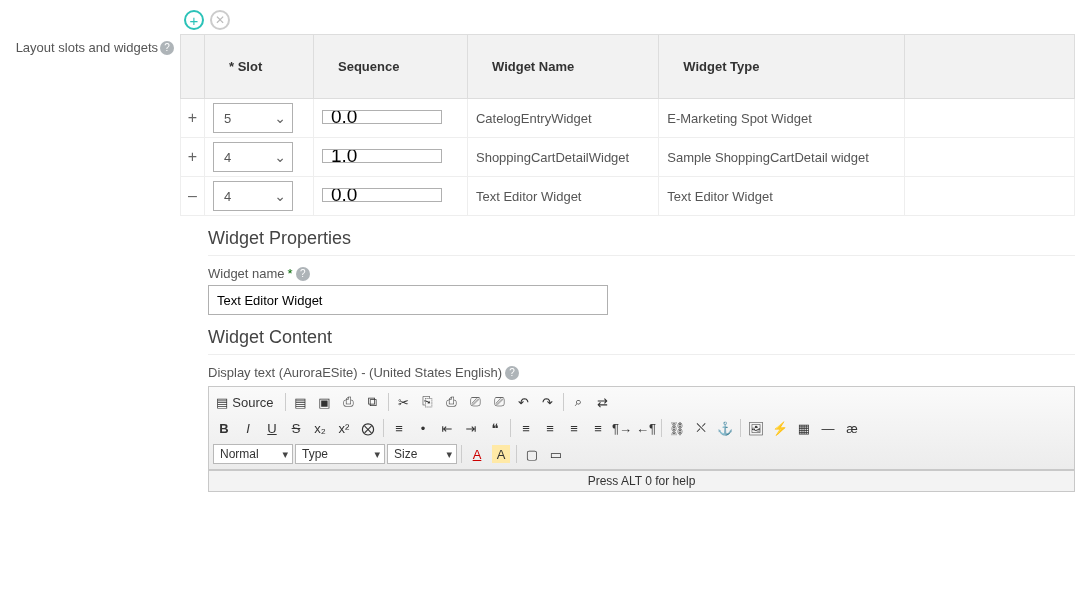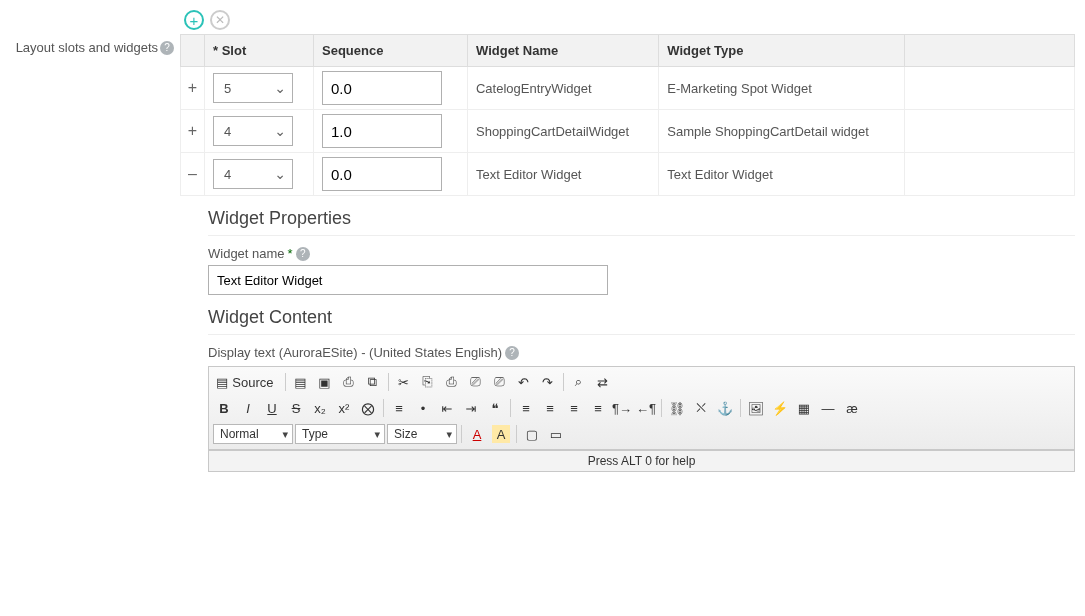--- a/index.html
+++ b/index.html
@@ -5,27 +5,27 @@
   * { box-sizing: border-box; margin: 0; padding: 0; font-family: Arial, Helvetica, sans-serif; }
   body { background: #fff; color: #333; font-size: 13px; width: 1085px; }
   .main { display: flex; align-items: flex-start; padding: 10px; }
   .left-label { width: 170px; text-align: left; padding-right: 6px; padding-top: 30px; color: #555; display: flex; justify-content: flex-end; align-items: center; gap: 2px; }
   .right-area { flex: 1; }
   .top-buttons { display: flex; gap: 6px; margin-bottom: 4px; padding-left: 4px; }
   .icon-btn { width: 20px; height: 20px; border-radius: 50%; display: flex; align-items: center; justify-content: center; font-size: 15px; cursor: pointer; }
   .icon-add { border: 2px solid #2bc2b8; color: #2bc2b8; }
   .icon-close { border: 2px solid #ccc; color: #bbb; font-size: 12px; }
   table.grid { border-collapse: collapse; width: 100%; }
-  table.grid th { background: #f2f2f2; border: 1px solid #ddd; text-align: left; padding: 8px; font-weight: bold; color: #333; }
+  table.grid th { background: #f2f2f2; border: 1px solid #ddd; text-align: left; padding: 24px; font-weight: bold; color: #333; }
   table.grid td { border: 1px solid #eee; padding: 4px 8px; vertical-align: middle; height: 38px; color: #555; }
   table.grid .actcell { width: 24px; text-align: center; color: #666; font-size: 16px; cursor: pointer; padding: 0; }
   .slot-sel { display: flex; align-items: center; border: 1px solid #b0b0b0; height: 30px; width: 80px; background: #fff; }
   .slot-sel span.val { flex: 1; padding-left: 10px; }
   .slot-sel span.arrow { width: 24px; display: flex; justify-content: center; align-items: center; color: #666; border-left: 0px solid #ccc; font-size: 14px; }
-  .seq-inp { width: 120px; height: 34px; border: 1px solid #b0b0b0; padding: 0 8px; font-size: 15px; }
+  .seq-inp { width: 120px; height: 14px; border: 1px solid #b0b0b0; padding: 0 8px; font-size: 19px; }
   .section-head { font-size: 18px; color: #444; margin: 12px 0 6px 28px; font-weight: normal; }
   .section-body { margin-left: 28px; border-top: 1px solid #eee; padding-top: 4px; }
   .field-label { display: flex; align-items: center; gap: 3px; color: #555; margin: 6px 0 4px 0; }
   .req { color: #060; }
   .wide-input { width: 400px; height: 30px; border: 1px solid #b0b0b0; padding: 0 8px; font-size: 13px; }
   .editor-frame { border: 1px solid #c8c8c8; background: #fff; margin-top: 6px; }
   .editor-toolbar { background: linear-gradient(#fafafa,#ececec); border-bottom: 1px solid #c8c8c8; padding: 4px; display: flex; flex-wrap: wrap; gap: 2px; align-items: center; }
   .tb-btn { width: 22px; height: 22px; display: flex; align-items: center; justify-content: center; border: 1px solid transparent; font-size: 13px; color: #333; cursor: pointer; font-family: Arial, sans-serif; }
   .src-btn { width: auto; padding: 0 6px 0 2px; gap: 4px; }
   .tb-sep { width: 1px; background: #ccc; height: 18px; margin: 0 2px; }

